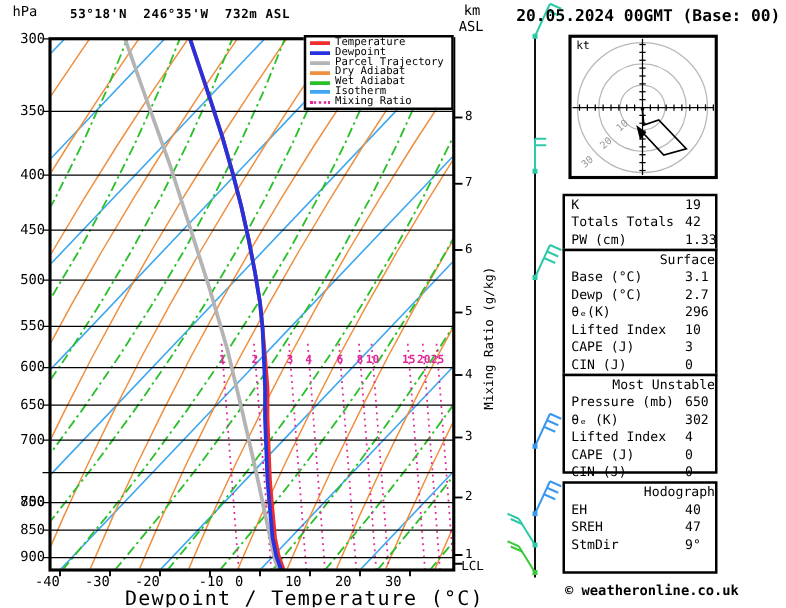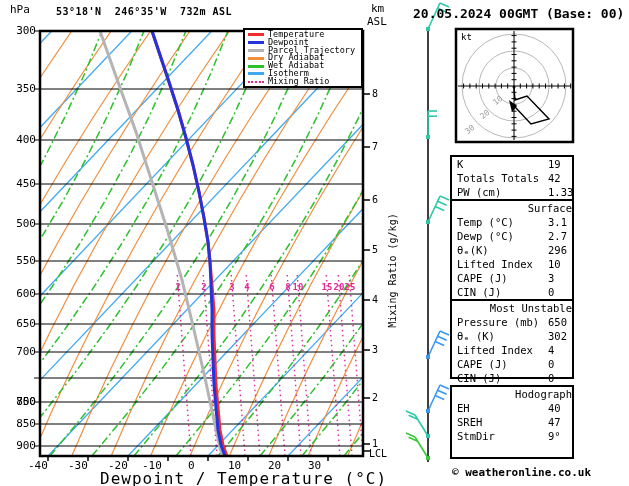--- a/index.html
+++ b/index.html
@@ -285,21 +285,21 @@
       <div class="plbl" style="top: 287px;">600</div>
       <div class="plbl" style="top: 317px;">650</div>
       <div class="plbl" style="top: 345px;">700</div>
       <div class="plbl" style="top: 371px; margin-top: 24px;">750</div>
       <div class="plbl" style="top: 395px;">800</div>
       <div class="plbl" style="top: 417px;">850</div>
       <div class="plbl" style="top: 439px;">900</div>
       <div class="tlbl" style="left: 28px; top: 459px;">-40</div>
       <div class="tlbl" style="left: 68px; top: 459px;">-30</div>
       <div class="tlbl" style="left: 108px; top: 459px;">-20</div>
-      <div class="tlbl" style="left: 142px; top: 459px;">-10</div>
+      <div class="tlbl" style="left: 159px; top: 459px;">-10</div>
       <div class="tlbl" style="left: 188px; top: 459px;">0</div>
       <div class="tlbl" style="left: 228px; top: 459px;">10</div>
       <div class="tlbl" style="left: 268px; top: 459px;">20</div>
       <div class="tlbl" style="left: 308px; top: 459px;">30</div>
       <div class="klbl" style="top: 88px;">8</div>
       <div class="klbl" style="top: 141px;">7</div>
       <div class="klbl" style="top: 194px;">6</div>
       <div class="klbl" style="top: 244px;">5</div>
       <div class="klbl" style="top: 294px;">4</div>
       <div class="klbl" style="top: 344px;">3</div>
@@ -322,21 +322,21 @@
           <div>42</div>
         </div>
         <div class="srow">
           <div class="sl">PW (cm)</div>
           <div>1.33</div>
         </div>
       </div>
       <div class="statbox" style="top: 199px; height: 102px;">
         <div class="shead">Surface</div>
         <div class="srow">
-          <div class="sl">Temp (°C)</div>
+          <div class="sl">Base (°C)</div>
           <div>3.1</div>
         </div>
         <div class="srow">
           <div class="sl">Dewp (°C)</div>
           <div>2.7</div>
         </div>
         <div class="srow">
           <div class="sl">θₑ(K)</div>
           <div>296</div>
         </div>

